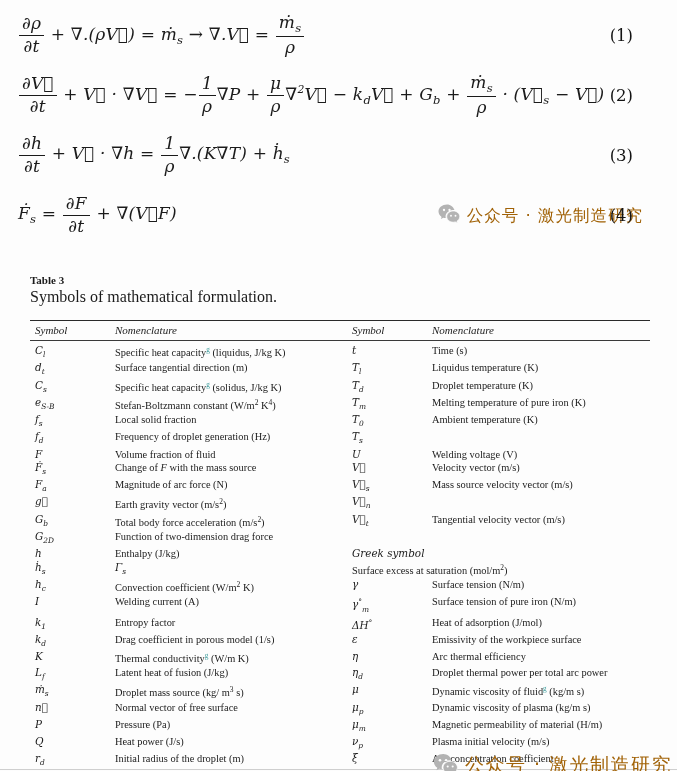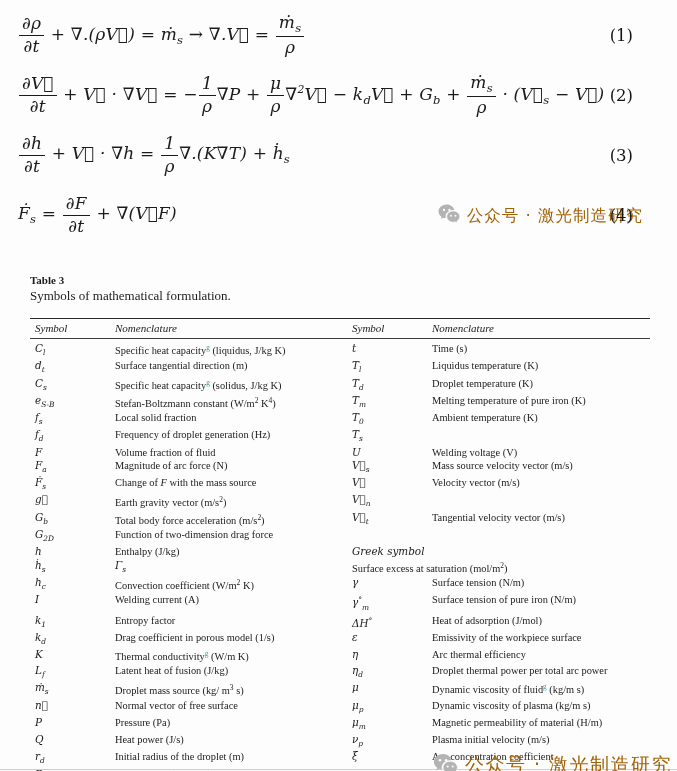--- a/index.html
+++ b/index.html
@@ -44,21 +44,21 @@
     color:#a16207;
     font-family:"DejaVu Sans","Liberation Sans",sans-serif;
     white-space:nowrap;
   }
   .wm svg{flex:0 0 auto;}
   .wm-top{position:absolute;right:34px;top:50%;transform:translateY(-50%);z-index:0;font-size:16.5px;letter-spacing:1px;}
   .wm-bottom{position:absolute;right:5px;bottom:-7px;z-index:3;font-size:19px;letter-spacing:1.5px;}
   
   .tbl-section{margin:34px 27px 0 30px;}
   .tbl-label{font-weight:bold;font-size:11px;margin-bottom:2px;}
-  .tbl-caption{font-size:13px;margin-bottom:14px;}
+  .tbl-caption{font-size:16px;margin-bottom:14px;}
   .rule{border:0;border-top:1.3px solid #2a2a2a;height:0;margin:0;}
   .rule-light{border-top:1px solid #3a3a3a;}
   .thead,.tr{
     display:grid;
     grid-template-columns:80px 237px 80px 223px;
   }
   .thead{padding:3px 0 4px 0;font-style:italic;font-size:11px;}
   .th{padding-left:5px;}
   .tbody{padding:3px 0 2px 0;}
   .td{
@@ -159,30 +159,30 @@
           <div class="td nom">Frequency of droplet generation (Hz)</div>
           <div class="td sym">T<sub>s</sub></div>
         </div>
         <div class="tr">
           <div class="td sym">F</div>
           <div class="td nom">Volume fraction of fluid</div>
           <div class="td sym">U</div>
           <div class="td nom">Welding voltage (V)</div>
         </div>
         <div class="tr">
+          <div class="td sym">Ḟ<sub>s</sub></div>
+          <div class="td nom">Change of <i>F</i> with the mass source</div>
+          <div class="td sym">V⃗</div>
+          <div class="td nom">Velocity vector (m/s)</div>
+        </div>
+        <div class="tr">
           <div class="td sym">F<sub>a</sub></div>
           <div class="td nom">Magnitude of arc force (N)</div>
           <div class="td sym">V⃗<sub>s</sub></div>
           <div class="td nom">Mass source velocity vector (m/s)</div>
-        </div>
-        <div class="tr">
-          <div class="td sym">Ḟ<sub>s</sub></div>
-          <div class="td nom">Change of <i>F</i> with the mass source</div>
-          <div class="td sym">V⃗</div>
-          <div class="td nom">Velocity vector (m/s)</div>
         </div>
         <div class="tr">
           <div class="td sym">g⃗</div>
           <div class="td nom">Earth gravity vector (m/s<sup>2</sup>)</div>
           <div class="td sym">V⃗<sub>n</sub></div>
         </div>
         <div class="tr">
           <div class="td sym">G<sub>b</sub></div>
           <div class="td nom">Total body force acceleration (m/s<sup>2</sup>)</div>
           <div class="td sym">V⃗<sub>t</sub></div>

